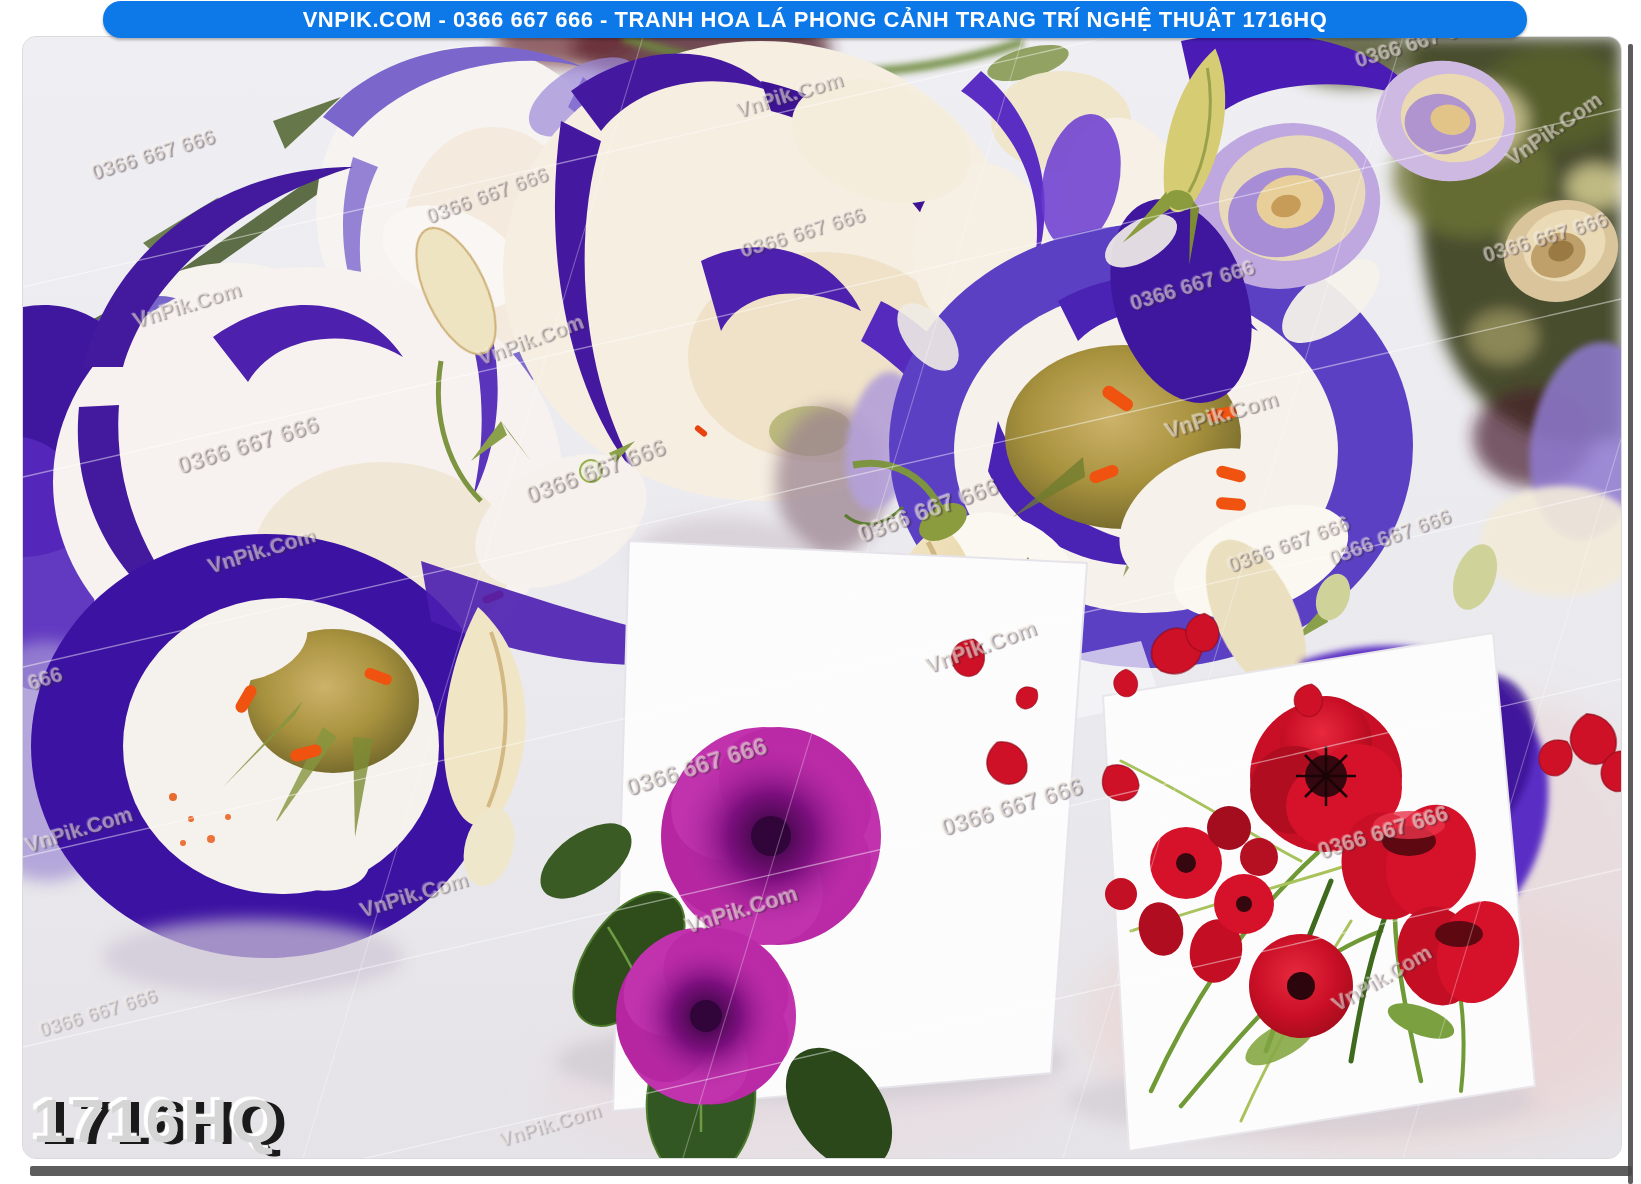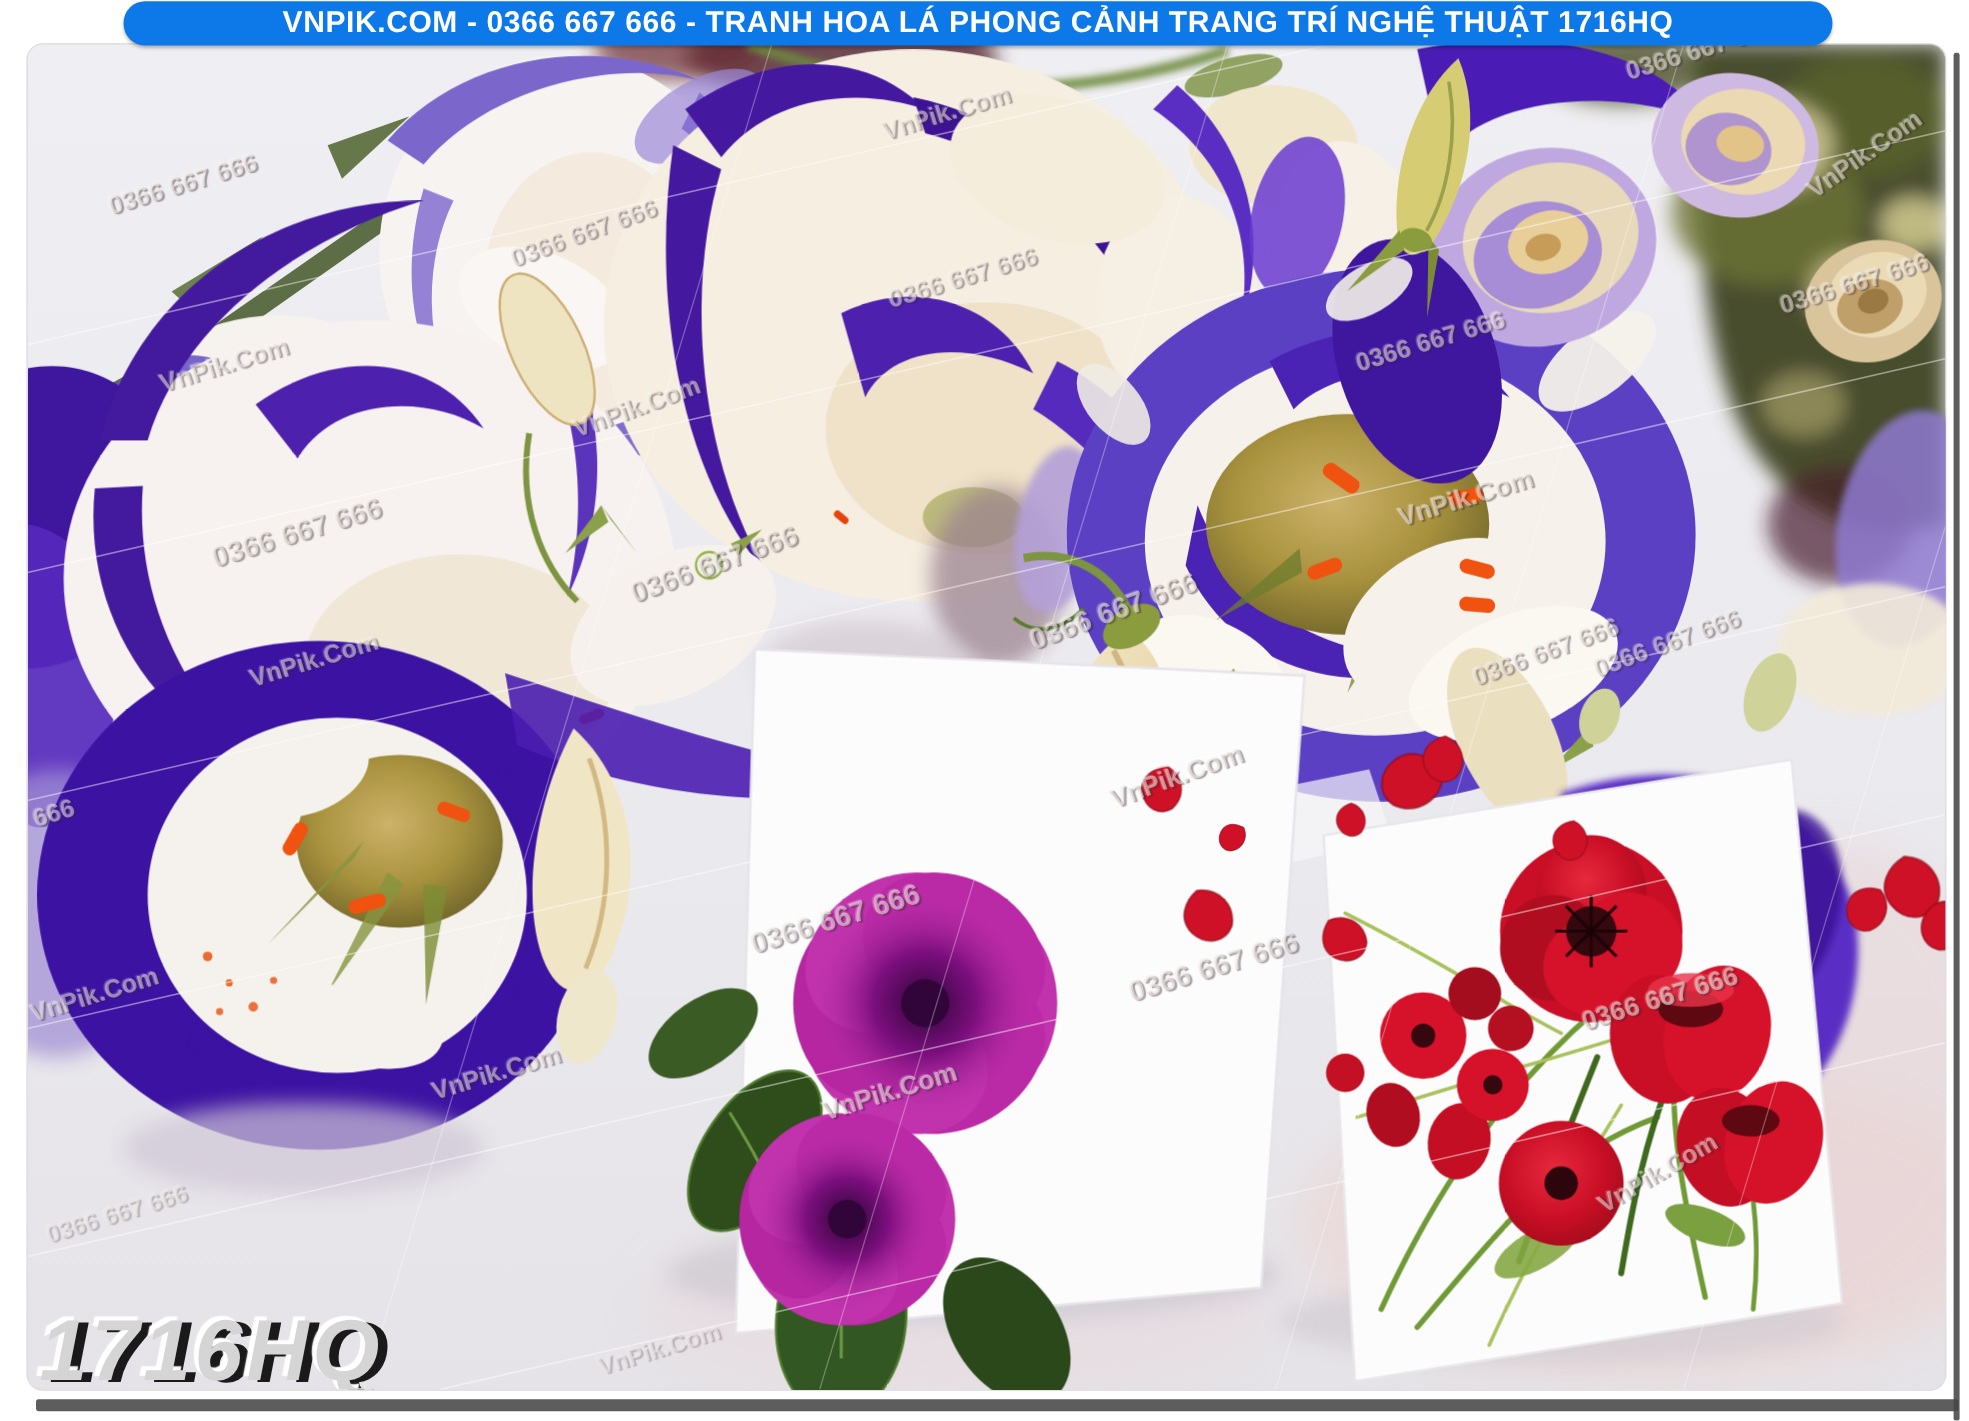--- a/index.html
+++ b/index.html
@@ -9,31 +9,31 @@
   .photo{position:absolute;left:22px;top:36px;width:1598px;height:1121px;
          background:#ebeaee;border:1px solid #d9d9de;border-radius:14px;overflow:hidden;}
   .photo svg{position:absolute;left:0;top:0;}
   
   .shadow-right{position:absolute;left:1628px;top:44px;width:5px;height:1140px;background:#474747;opacity:.88;border-radius:2px;}
   .shadow-bottom{position:absolute;left:30px;top:1166px;width:1602px;height:10px;background:#474747;opacity:.88;border-radius:2px;}
   
   .banner{position:absolute;left:103px;top:1px;width:1424px;height:37px;border-radius:18px;
           display:flex;align-items:center;justify-content:center;z-index:40;
           box-shadow:0 2px 3px rgba(0,0,0,.28);}
-  .banner span{font-weight:bold;font-size:25px;letter-spacing:.5px;white-space:nowrap;}
+  .banner span{font-weight:bold;font-size:22px;letter-spacing:.5px;white-space:nowrap;}
   
   .wm-layer{position:absolute;left:0;top:0;width:100%;height:100%;z-index:20;pointer-events:none;}
   .wm{position:absolute;font-weight:bold;white-space:nowrap;
       color:rgba(240,233,221,.62);
       text-shadow:1.5px 1.5px 1px rgba(55,40,55,.5),-1px -1px 1px rgba(255,255,255,.35);
       transform-origin:left center;}
   
   .corner-id{position:absolute;left:10px;top:1048px;z-index:25;
-             font-weight:bold;font-size:72px;letter-spacing:3px;color:#d5d5d5;
-             text-shadow:-4px -3px 1px #ffffff,8px 2px 0 #1a1a1a;font-style:italic;}
+             font-weight:bold;font-size:62px;letter-spacing:3px;color:#d5d5d5;
+             text-shadow:-4px -3px 1px #ffffff,8px 2px 0 #1a1a1a;}
 </style>
 </head>
 <body>
 
 <div class="page">
 
   <div class="shadow-right"></div>
   <div class="shadow-bottom"></div>
 
   <div class="photo">

